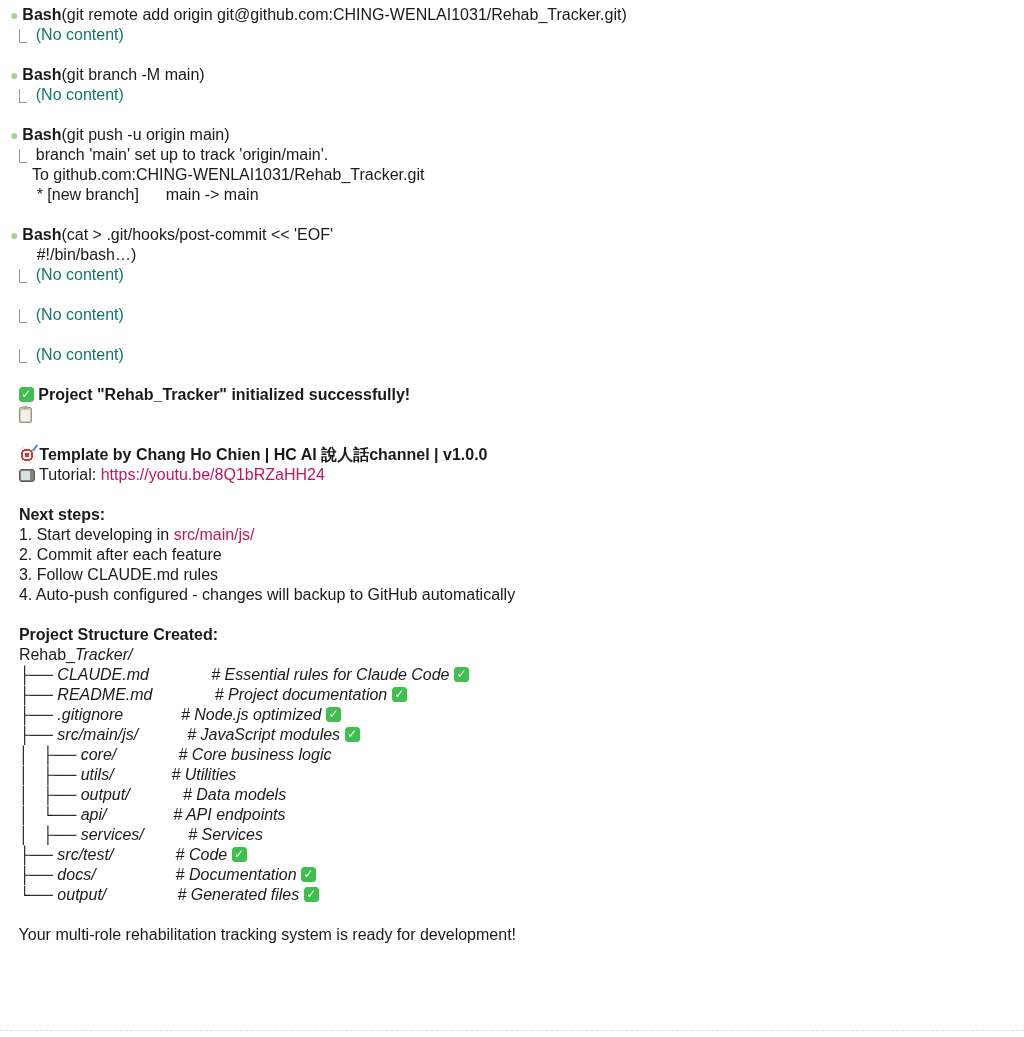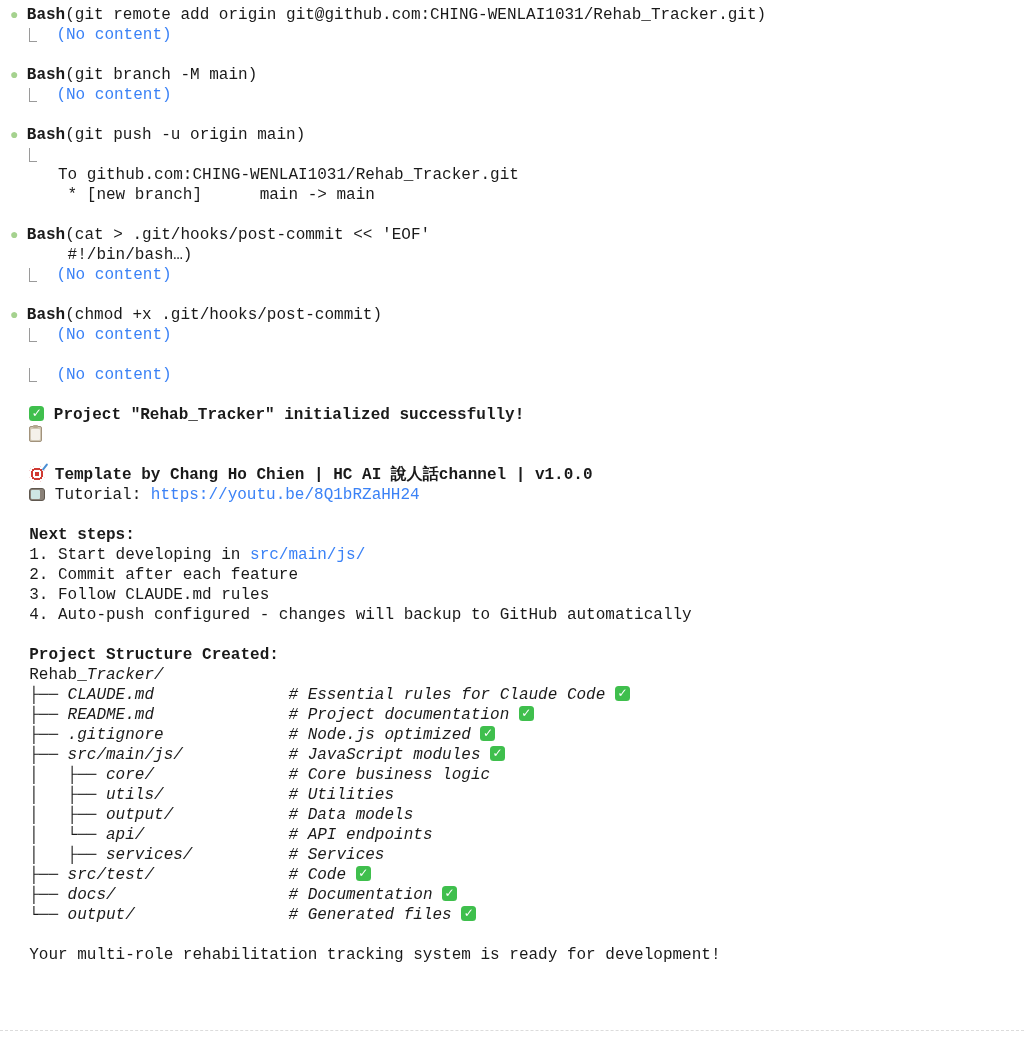--- a/index.html
+++ b/index.html
@@ -1,31 +1,31 @@
 <!DOCTYPE html>
 <html><head>
 <meta charset="utf-8">
 <style>
   html,body{margin:0;padding:0;background:#ffffff;}
   .terminal{
     position:relative;
     width:1024px;height:1037px;
     box-sizing:border-box;
     background:#ffffff;
-    font-family:Liberation Mono, monospace;
+    font-family:Liberation Sans, sans-serif;
     font-size:16px;line-height:20px;
     color:#1a1a1a;
     padding:5px 0 0 10px;
     overflow:hidden;
   }
   .line{white-space:pre;height:20px;}
   .seg{font-style:normal;}
   .seg.bold{font-weight:700;}
-  .seg.muted{color:#3b82f6;}
-  .seg.link{color:#3b82f6;}
+  .seg.muted{color:#0f766e;}
+  .seg.link{color:#be185d;}
   .seg.italic{font-style:italic;}
   .seg.bullet{color:#a5d28f;font-size:14px;}
 
   .icon{display:inline-block;position:relative;}
 
   .elbow-icon{width:7px;height:13px;border-left:1.5px solid #9a9a9a;border-bottom:1.5px solid #9a9a9a;vertical-align:-3px;}
 
   .check-emoji-icon{width:15px;height:15px;background:#3fbf4d;border-radius:3.5px;vertical-align:-2px;}
   .check-emoji-icon::after{content:"✓";position:absolute;left:0;top:0;width:100%;height:100%;color:#fff;font-size:12px;line-height:15px;text-align:center;font-weight:bold;font-family:"DejaVu Sans",sans-serif;}
 
@@ -50,29 +50,28 @@
 
 <div class="terminal">
   <div id="lines">
       <div class="line"><span class="seg bullet">● </span><span class="seg bold">Bash</span><span class="seg plain">(git remote add origin git@github.com:CHING-WENLAI1031/Rehab_Tracker.git)</span></div>
       <div class="line"><span class="seg muted">  </span><span class="icon elbow-icon"></span><span class="seg muted">  </span><span class="seg muted">(No content)</span></div>
       <div class="line"></div>
       <div class="line"><span class="seg bullet">● </span><span class="seg bold">Bash</span><span class="seg plain">(git branch -M main)</span></div>
       <div class="line"><span class="seg muted">  </span><span class="icon elbow-icon"></span><span class="seg muted">  </span><span class="seg muted">(No content)</span></div>
       <div class="line"></div>
       <div class="line"><span class="seg bullet">● </span><span class="seg bold">Bash</span><span class="seg plain">(git push -u origin main)</span></div>
-      <div class="line"><span class="seg plain">  </span><span class="icon elbow-icon"></span><span class="seg plain">  </span></div>
+      <div class="line"><span class="seg plain">  </span><span class="icon elbow-icon"></span><span class="seg plain">  </span><span class="seg plain">branch 'main' set up to track 'origin/main'.</span></div>
       <div class="line"><span class="seg plain">     To github.com:CHING-WENLAI1031/Rehab_Tracker.git</span></div>
       <div class="line"><span class="seg plain">      * [new branch]      main -&gt; main</span></div>
       <div class="line"></div>
       <div class="line"><span class="seg bullet">● </span><span class="seg bold">Bash</span><span class="seg plain">(cat &gt; .git/hooks/post-commit &lt;&lt; 'EOF'</span></div>
       <div class="line"><span class="seg plain">      #!/bin/bash…)</span></div>
       <div class="line"><span class="seg muted">  </span><span class="icon elbow-icon"></span><span class="seg muted">  </span><span class="seg muted">(No content)</span></div>
       <div class="line"></div>
-      <div class="line"><span class="seg bullet">● </span><span class="seg bold">Bash</span><span class="seg plain">(chmod +x .git/hooks/post-commit)</span></div>
       <div class="line"><span class="seg muted">  </span><span class="icon elbow-icon"></span><span class="seg muted">  </span><span class="seg muted">(No content)</span></div>
       <div class="line"></div>
       <div class="line"><span class="seg muted">  </span><span class="icon elbow-icon"></span><span class="seg muted">  </span><span class="seg muted">(No content)</span></div>
       <div class="line"></div>
       <div class="line"><span class="seg plain">  </span><span class="icon check-emoji-icon"></span><span class="seg plain"> </span><span class="seg bold">Project "Rehab_Tracker" initialized successfully!</span></div>
       <div class="line"><span class="seg plain">  </span><span class="icon clipboard-emoji-icon"></span><span class="seg plain"> </span></div>
       <div class="line"></div>
       <div class="line"><span class="seg plain">  </span><span class="icon target-emoji-icon"></span><span class="seg plain"> </span><span class="seg bold">Template by Chang Ho Chien | HC AI 說人話channel | v1.0.0</span></div>
       <div class="line"><span class="seg plain">  </span><span class="icon tv-emoji-icon"></span><span class="seg plain"> </span><span class="seg plain">Tutorial: </span><span class="seg link">https://youtu.be/8Q1bRZaHH24</span></div>
       <div class="line"></div>

